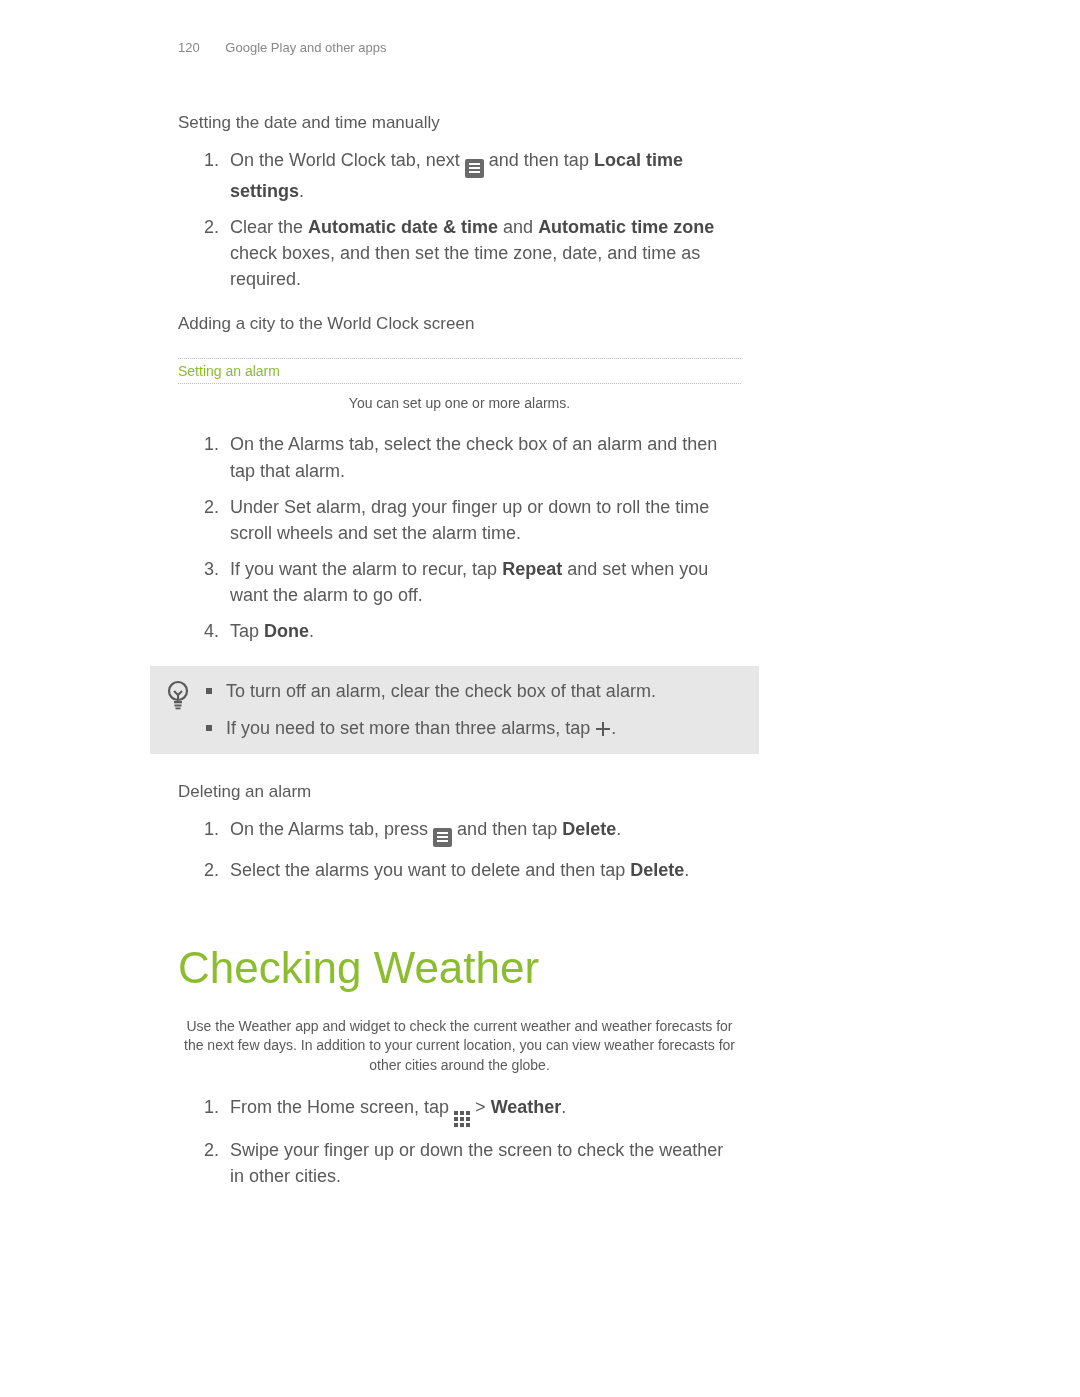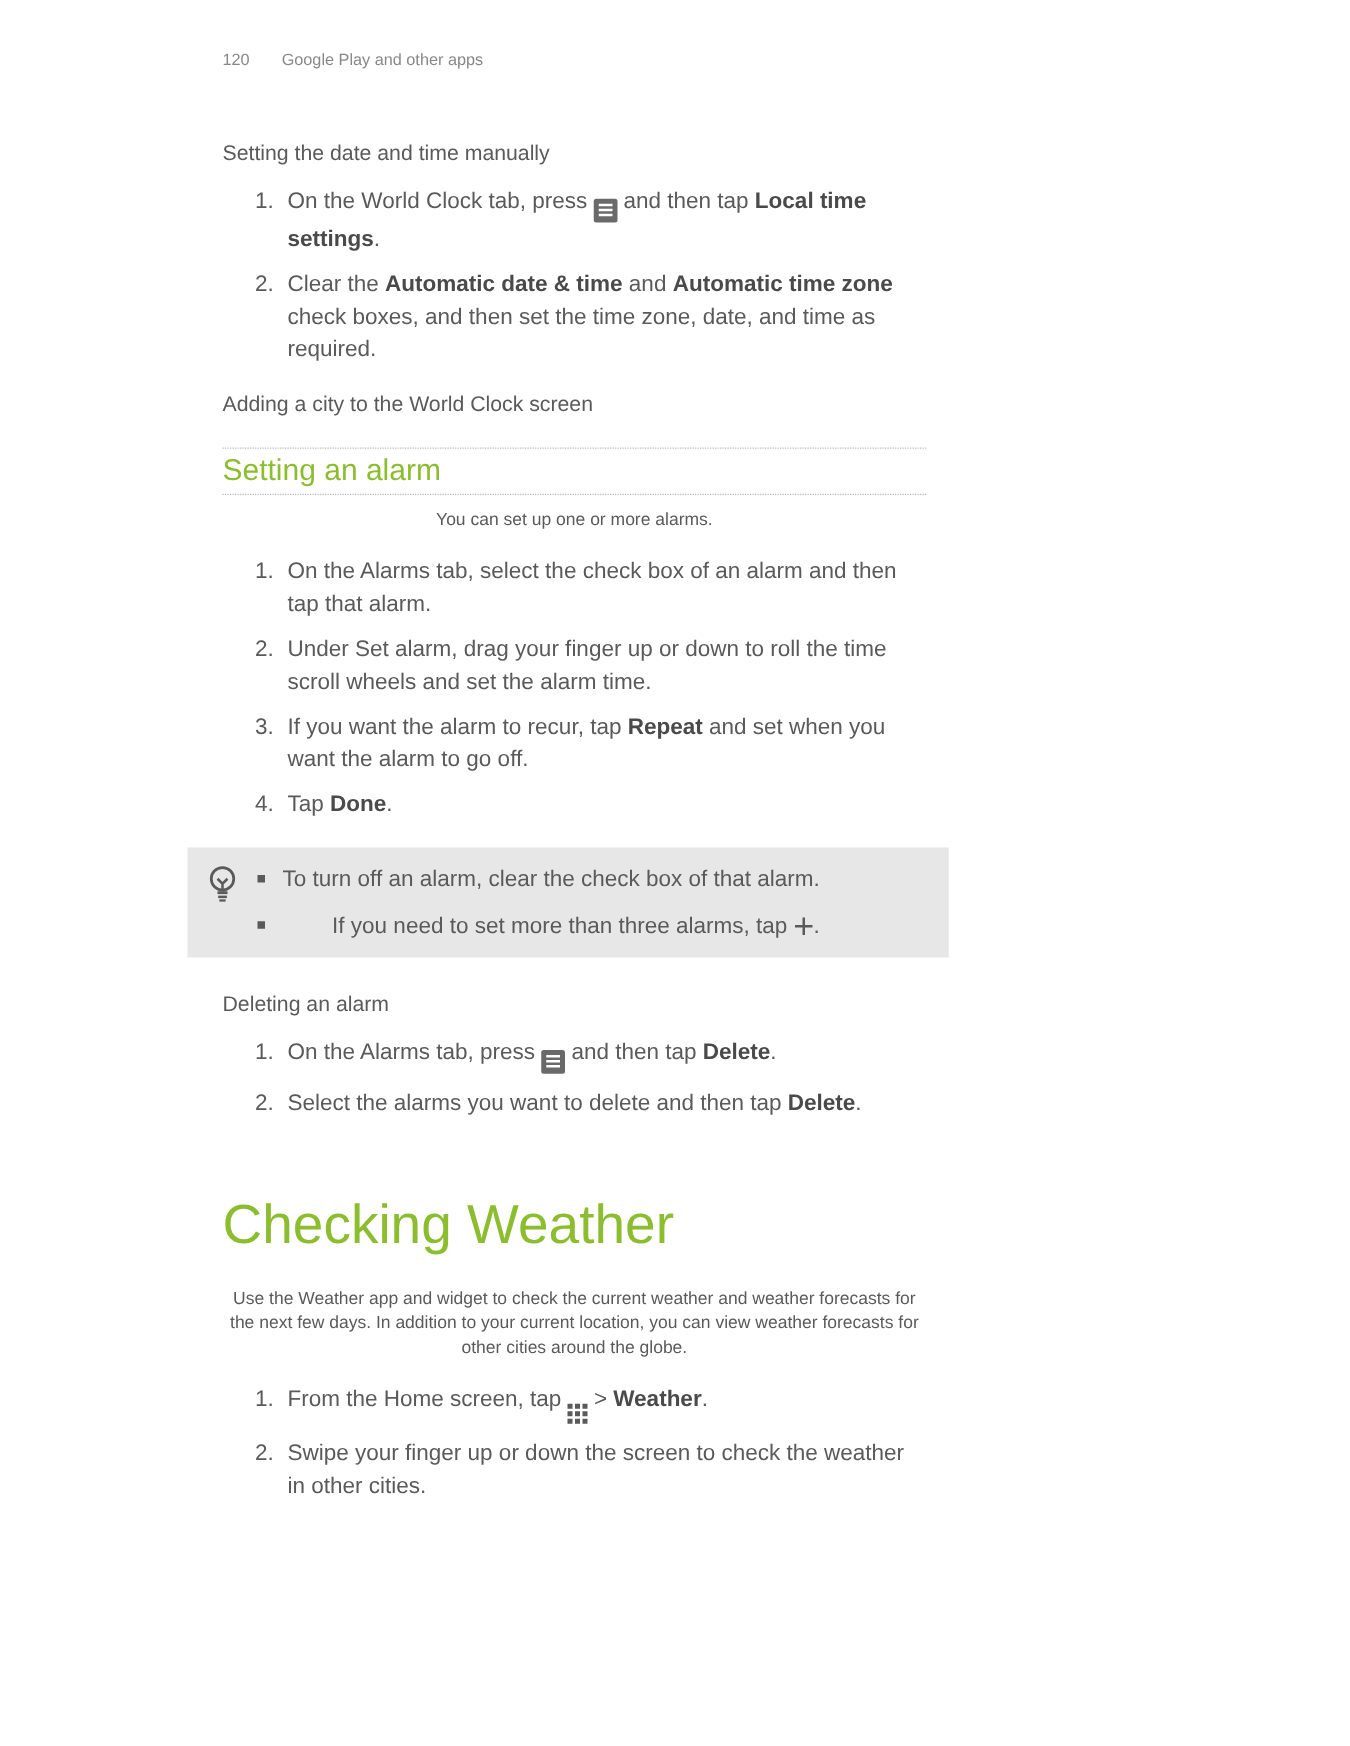--- a/index.html
+++ b/index.html
@@ -33,21 +33,21 @@
 
   .sub-heading {
     font-size: 17px;
     color: var(--grey);
     margin: 18px 0 14px 0;
     font-weight: 400;
   }
 
   h2.section-title {
     color: var(--green);
-    font-size: 24px;
+    font-size: 14px;
     font-weight: 400;
     margin: 24px 0 6px 0;
     border-top: 1px dotted #bbbbbb;
     border-bottom: 1px dotted #bbbbbb;
     padding: 4px 0 4px 0;
   }
   h1.chapter-title {
     color: var(--green);
     font-size: 44px;
     font-weight: 400;
@@ -146,21 +146,20 @@
     list-style: none;
     margin: 0;
     padding: 0;
     font-size: 18px;
     line-height: 1.5;
   }
   .tip-box ul li {
     position: relative;
     padding-left: 20px;
     margin-bottom: 10px;
-    text-align: right;
   }
   .tip-box ul li:last-child { margin-bottom: 0; }
   .tip-box ul li::before {
     content: "";
     position: absolute;
     left: 0; top: 10px;
     width: 6px; height: 6px;
     background: var(--grey);
   }
 
@@ -172,21 +171,21 @@
 <div class="page">
 
   <div class="header-line">
     <span class="page-num">120</span>
     <span>Google Play and other apps</span>
   </div>
 
   <div class="sub-heading">Setting the date and time manually</div>
   <ol class="num">
     <li>
-      <span>On the World Clock tab, press </span>
+      <span>On the World Clock tab, next </span>
       <span class="inline-icon menu-icon-box">
           <span></span>
         </span>
       <span> and then tap </span>
       <span class="bold">Local time settings</span><span>.</span>
     </li>
     <li>
       <span>Clear the </span><span class="bold">Automatic date &amp; time</span><span> and </span><span class="bold">Automatic time zone</span><span> check boxes, and then set the time zone, date, and time as required.</span>
     </li>
   </ol>

